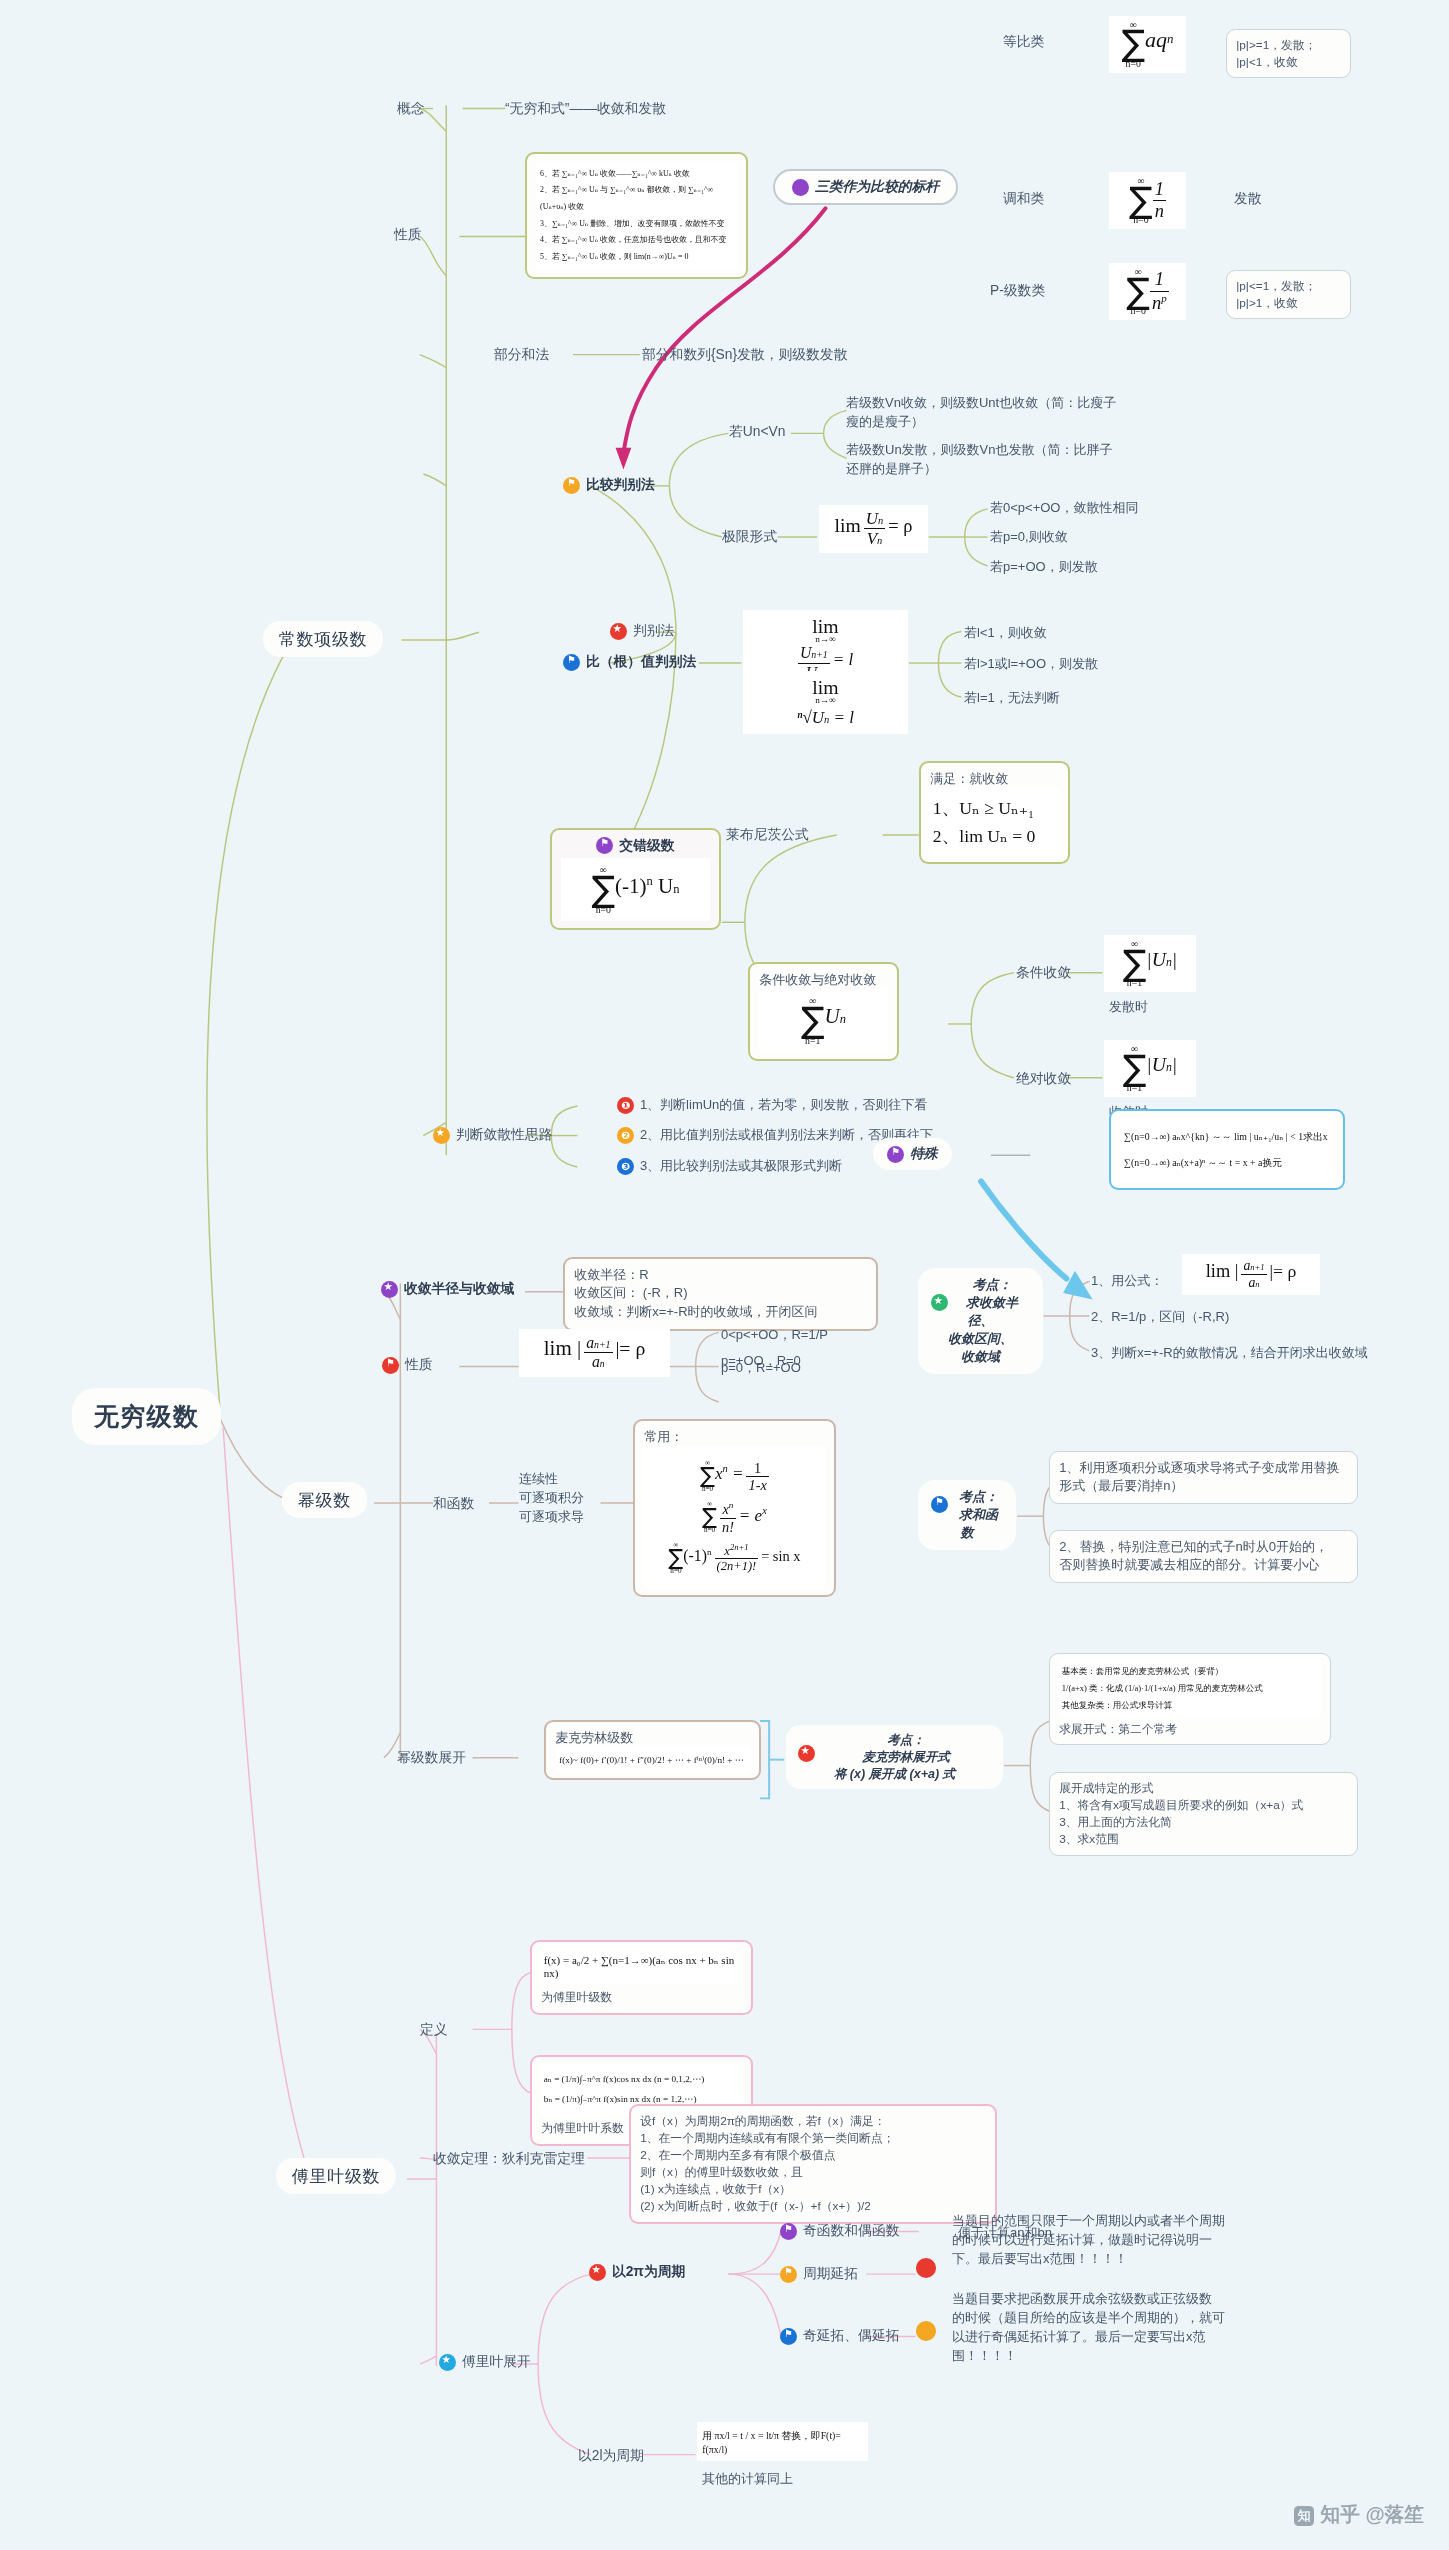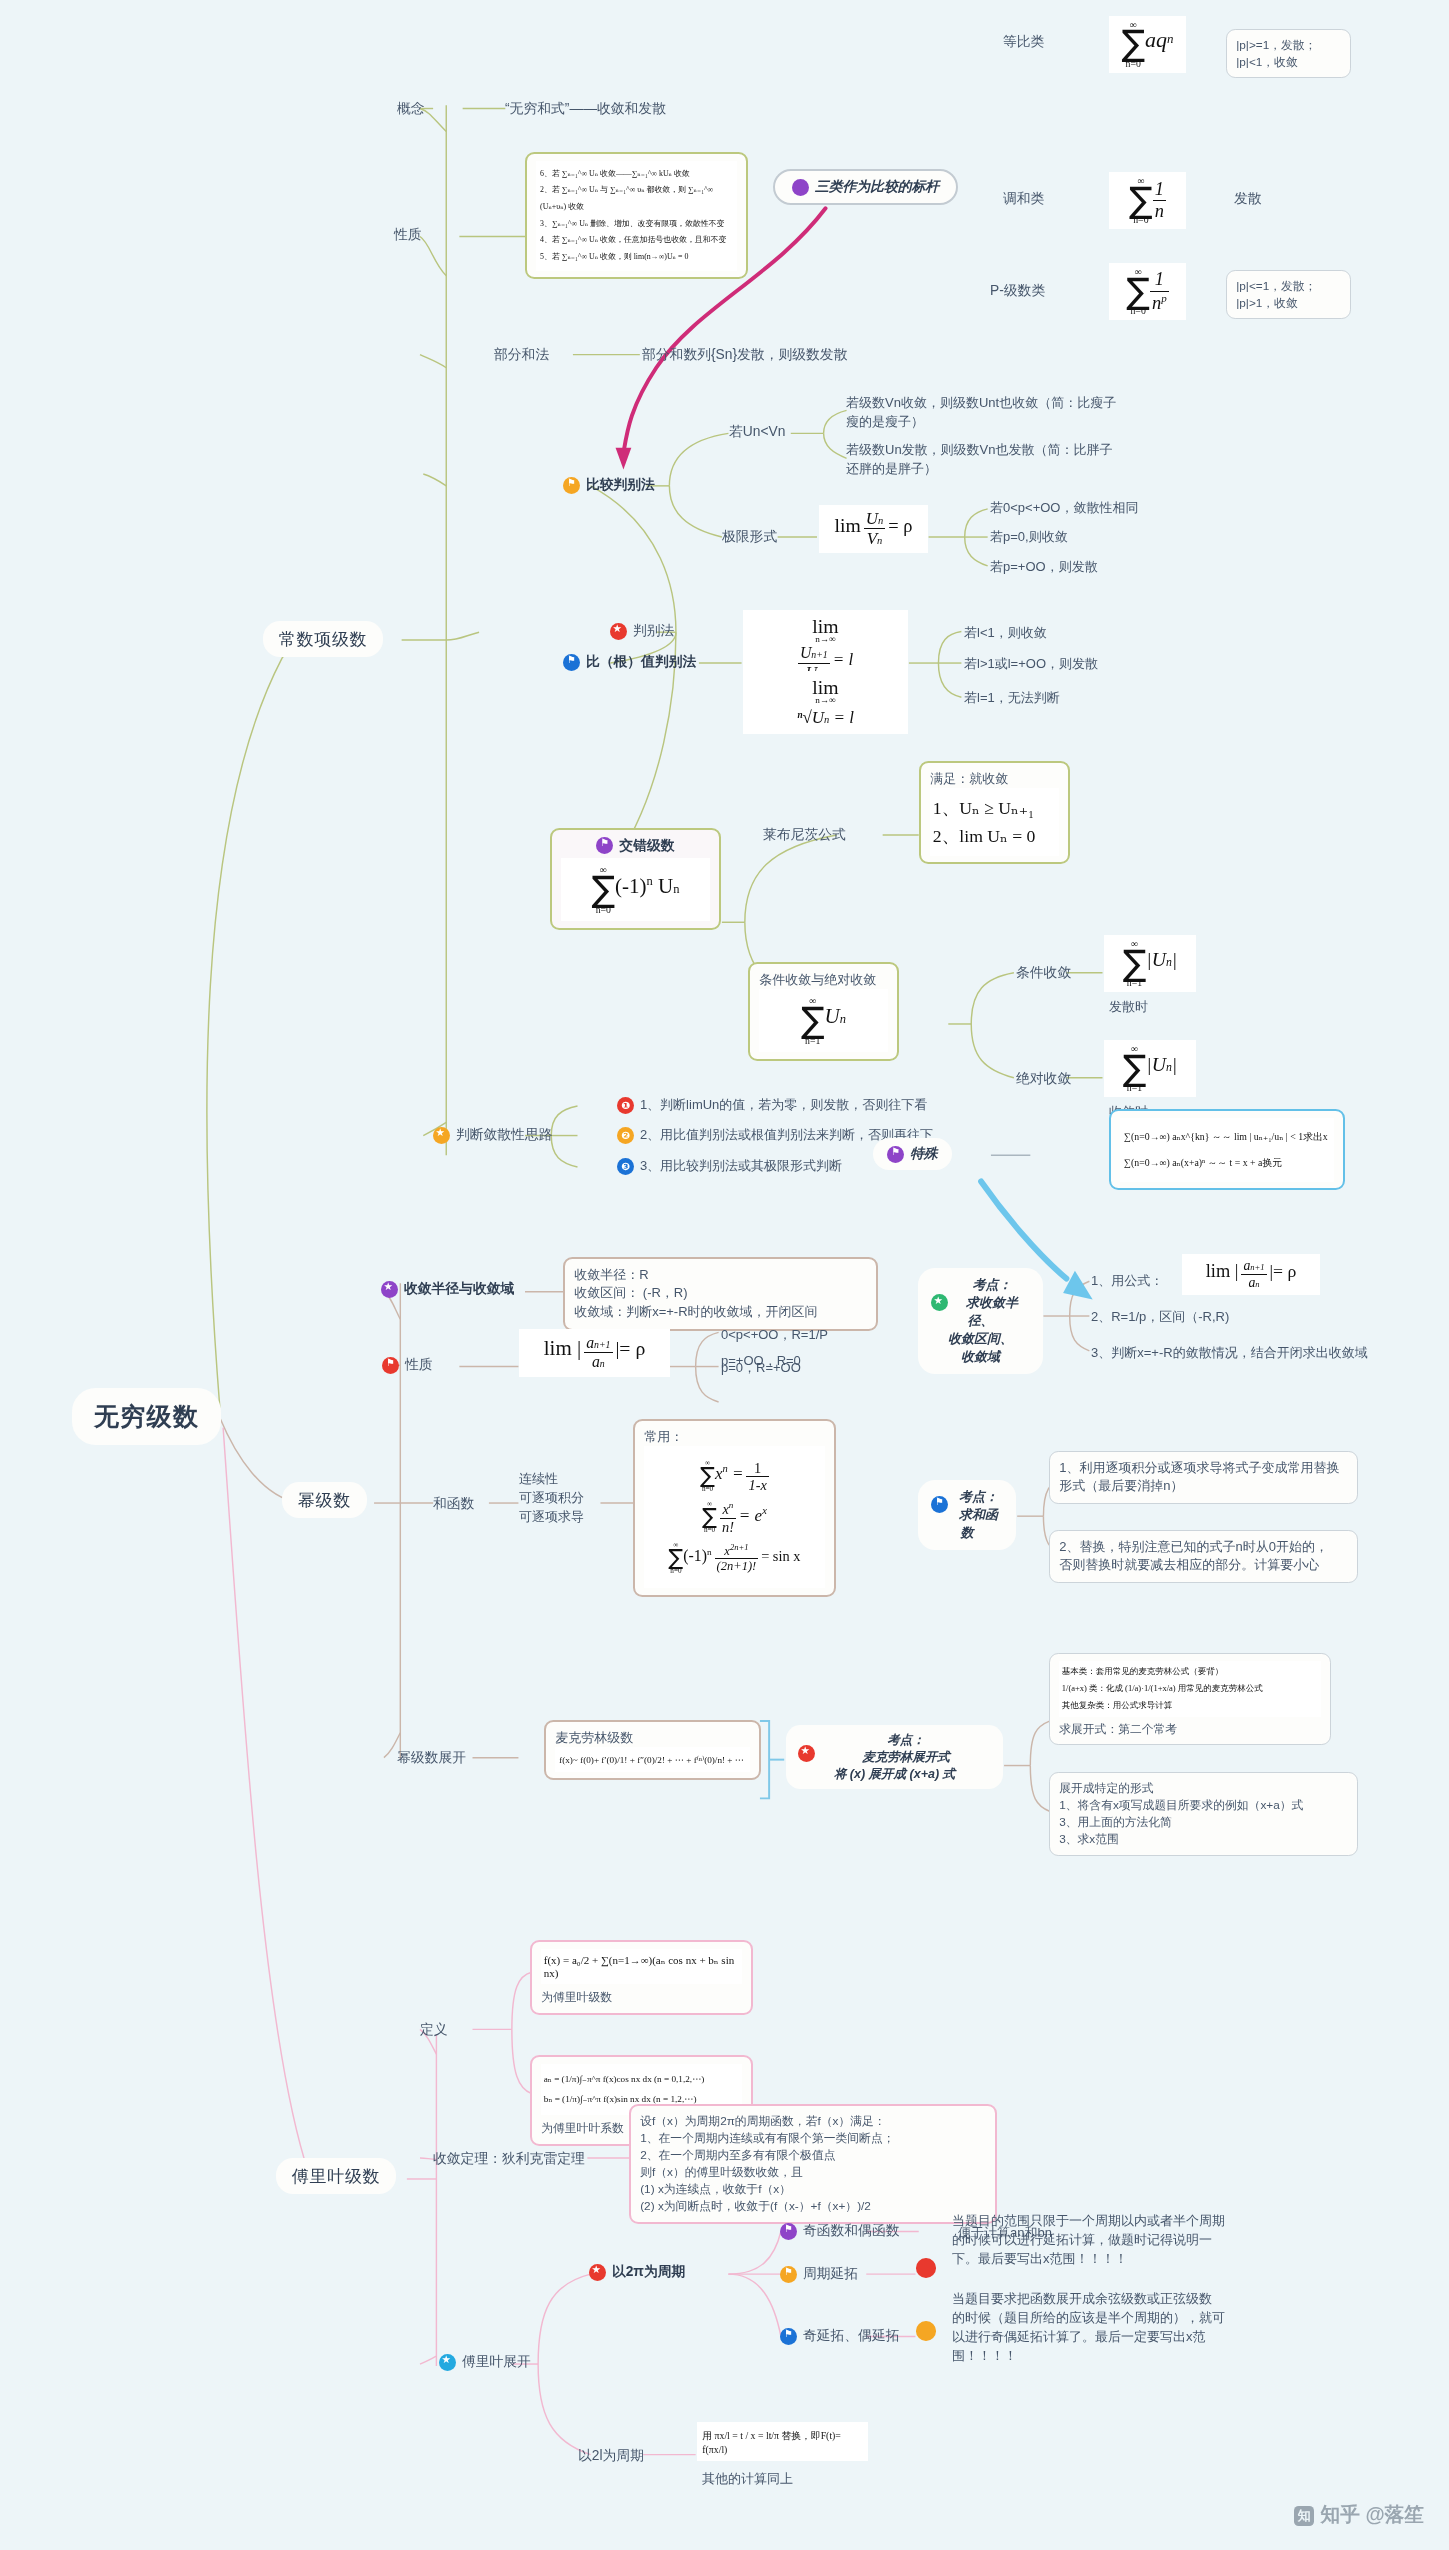--- a/index.html
+++ b/index.html
@@ -360,21 +360,21 @@
 <div class="node box olive" style="left:550px;top:828px;width:171px;background:#faf7f9;">
   <div class="row" style="margin-bottom:3.9px;justify-content:center;">
     <span class="ic flag-purple"></span>
         <span class="label b">交错级数</span>
   </div>
   <div class="formula" style="text-align:center;padding:6.6px 0;">
     <span class="sum mth"><span class="top">∞</span><span class="sig">∑</span><span class="bot">n=0</span></span><span class="mth" style="font-size:21px;">(-1)<span style="font-size:12.5px;vertical-align:super;">n</span> U<span style="font-size:12.5px;">n</span></span>
   </div>
 </div>
 
-<div class="node label" style="left:763px;top:826px;">莱布尼茨公式</div>
+<div class="node label" style="left:726px;top:826px;">莱布尼茨公式</div>
 <div class="node box olive" style="left:919px;top:761px;width:151px;">
   <div class="txt">满足：就收敛</div>
   <div class="formula" style="padding:5.3px 2.6px;">
     <div class="mth" style="font-size:17.7px;line-height:1.6;">
       <div>1、Uₙ ≥ Uₙ₊₁</div>
       <div>2、lim Uₙ = 0</div>
     </div>
   </div>
 </div>
 

